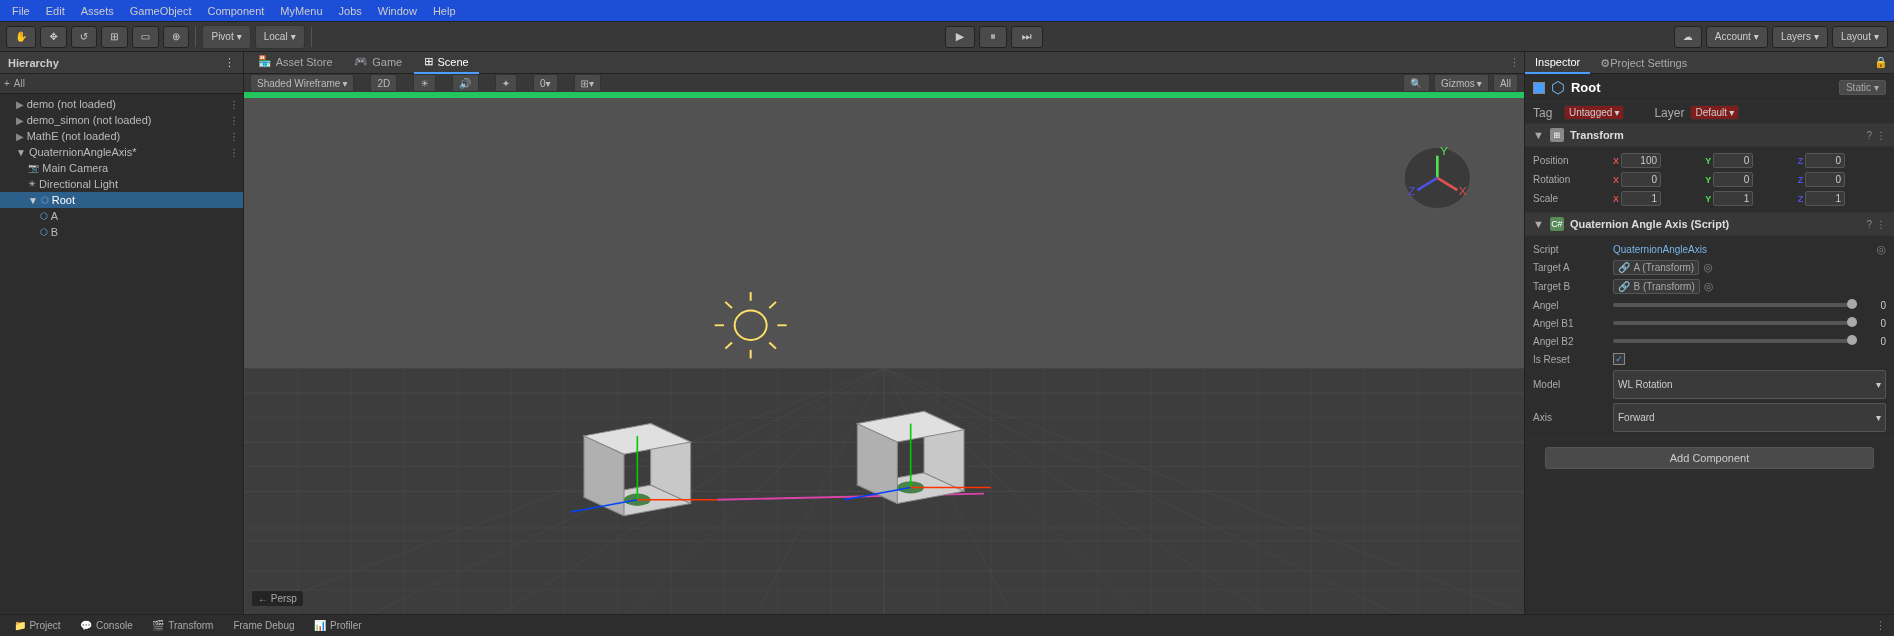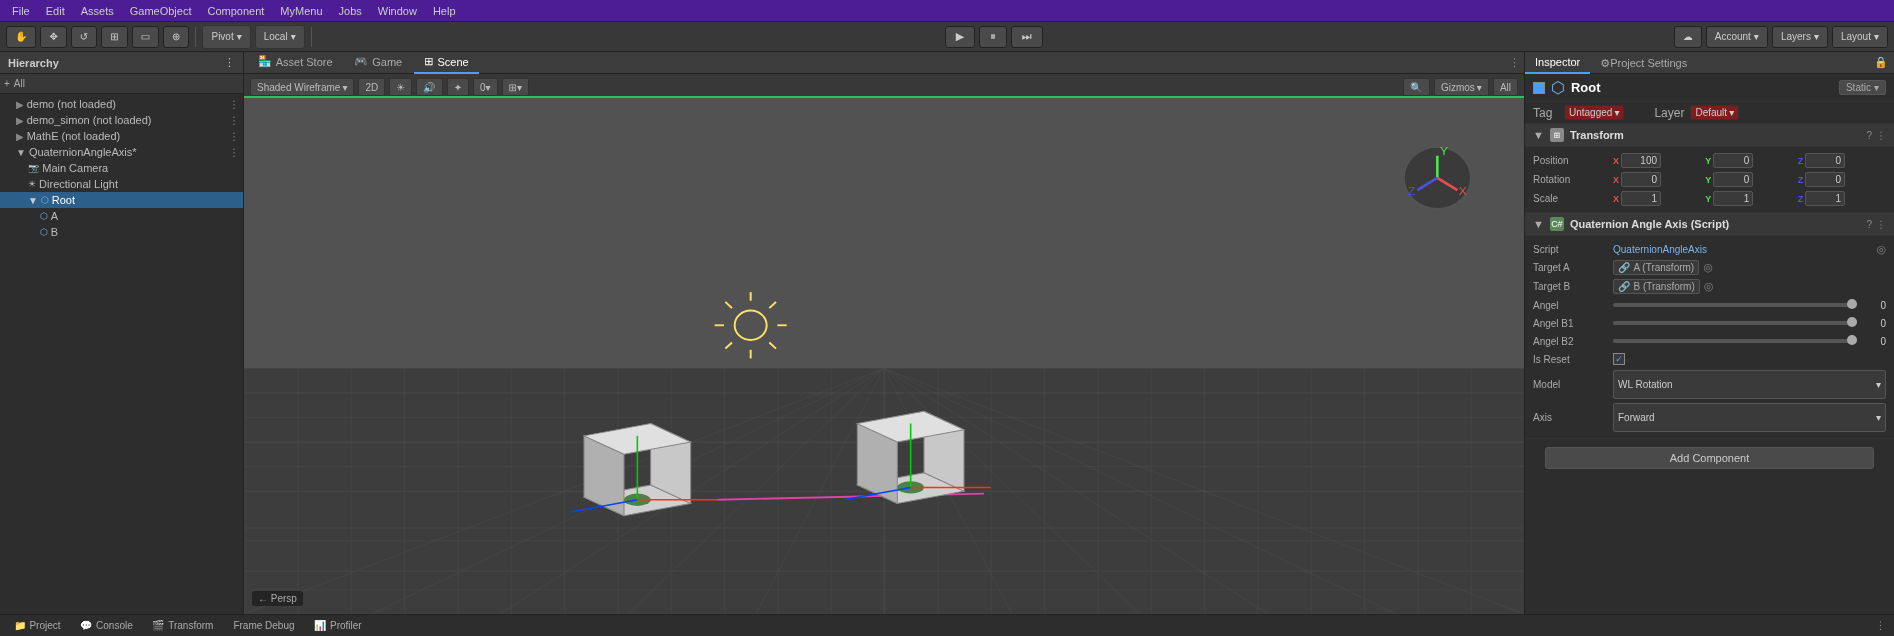--- a/index.html
+++ b/index.html
@@ -8,21 +8,21 @@
       font-family: 'Segoe UI', Arial, sans-serif;
       font-size: 11px;
       color: #ddd;
       width: 1894px;
       height: 636px;
       overflow: hidden;
     }
 
     
     .menu-bar {
-      background: #4c1d95;
+      background: #1d4ed8;
       height: 22px;
       display: flex;
       align-items: center;
       padding: 0 4px;
       border-bottom: 1px solid #222;
       flex-shrink: 0;
     }
     .menu-bar span {
       padding: 0 8px;
       cursor: pointer;
@@ -142,22 +142,22 @@
       align-items: center;
       gap: 4px;
     }
     .scene-tab.active { color: #fff; border-bottom-color: #4a9eff; }
     .scene-toolbar {
       background: #383838;
       height: 24px;
       display: flex;
       align-items: flex-end;
       padding: 0 6px;
-      gap: 4px;
-      border-bottom: 2px solid #22c55e;
+      gap: 16px;
+      border-bottom: 6px solid #22c55e;
       font-size: 10px;
       color: #bbb;
     }
     .scene-toolbar-btn {
       background: #4a4a4a;
       border: 1px solid #333;
       border-radius: 2px;
       padding: 1px 6px;
       color: #bbb;
       cursor: pointer;

